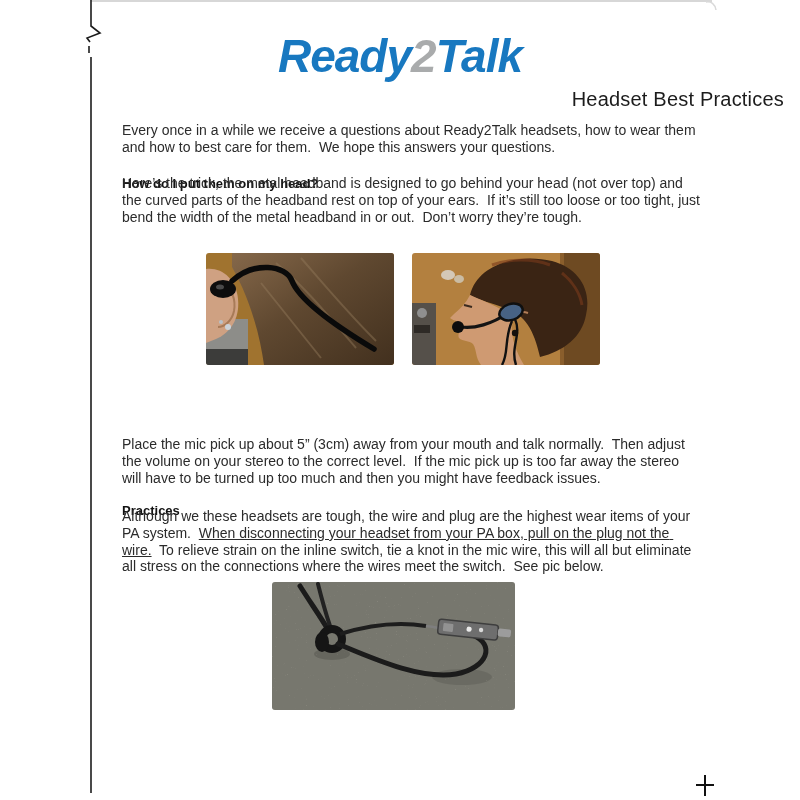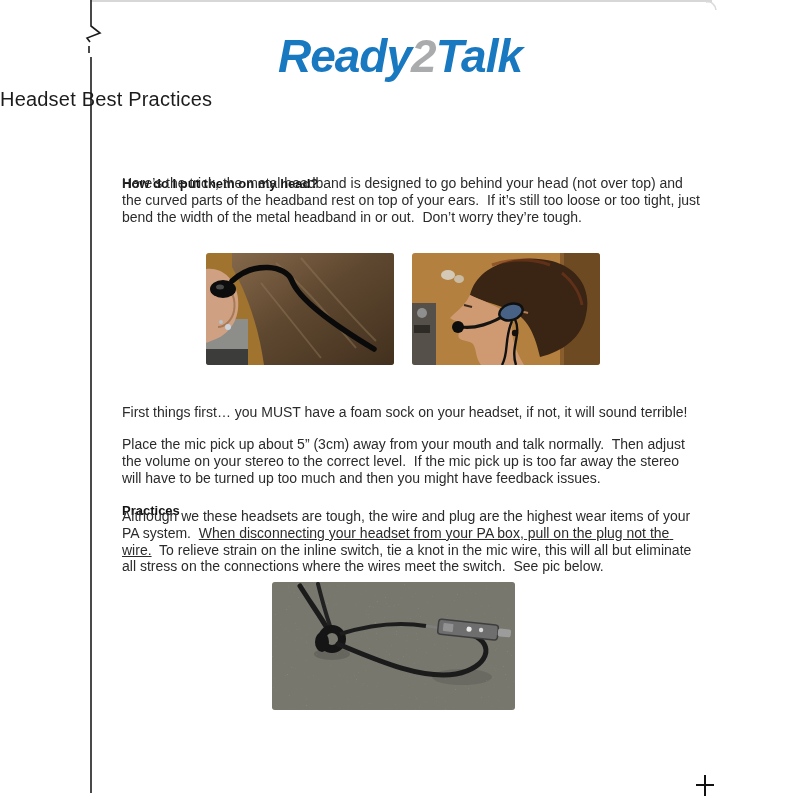--- a/index.html
+++ b/index.html
@@ -12,21 +12,21 @@
   .corner-curl{position:absolute;left:704px;top:0;}
   .tear-line{position:absolute;left:83px;top:0;}
   
   .logo{
     position:absolute;left:0;top:33px;width:800px;text-align:center;
     font-size:46px;font-weight:bold;font-style:italic;letter-spacing:-1px;line-height:1;
   }
   .lg-b{color:var(--logo-blue,#1878c0);}
   .lg-g{color:var(--logo-gray,#a9abac);}
   .subtitle{
-    position:absolute;left:0;top:88px;width:784px;text-align:left;
+    position:absolute;left:0;top:88px;width:784px;text-align:right;
     font-size:20px;color:#1c1c1c;letter-spacing:0.2px;
   }
   
   .body{
     position:absolute;left:122px;width:578px;margin:0;
     font-size:14px;line-height:16.8px;color:var(--body-text,#2b2b2b);
     white-space:pre-wrap;
   }
   .h{
     position:absolute;left:110px;margin:12px;
@@ -49,20 +49,21 @@
   </svg>
   <svg class="tear-line" width="24" height="795" viewBox="0 0 24 795">
     <path d="M8,0 L8,26 L17,33 L4,38 L7,42" fill="none" stroke="#1c1c1c" stroke-width="1.6"></path>
     <path d="M6,46 L6,53" fill="none" stroke="#1c1c1c" stroke-width="1.6"></path>
     <path d="M8,57 L8,793" fill="none" stroke="#1c1c1c" stroke-width="1.6"></path>
   </svg>
 
   <div class="logo"><span class="lg-b">Ready</span><span class="lg-g">2</span><span class="lg-b">Talk</span></div>
   <div class="subtitle">Headset Best Practices</div>
 
+  <p class="body" style="top:122px">Every once in a while we receive a questions about Ready2Talk headsets, how to wear them and how to best care for them.  We hope this answers your questions.</p>
 
   <h3 class="h" style="top:164px">How do I put them on my head?</h3>
   <p class="body" style="top:175px">Here’s the trick, the metal headband is designed to go behind your head (not over top) and the curved parts of the headband rest on top of your ears.  If it’s still too loose or too tight, just bend the width of the metal headband in or out.  Don’t worry they’re tough.</p>
 
   <svg class="photo" style="left:206px;top:253px" width="188" height="112" viewBox="0 0 188 112">
     <defs>
       <linearGradient id="hair1" x1="0" y1="0" x2="1" y2="1">
         <stop offset="0" stop-color="#85684a"></stop>
           <stop offset="0.45" stop-color="#5f4830"></stop>
           <stop offset="1" stop-color="#42301e"></stop>
@@ -97,21 +98,20 @@
     <path d="M52,52 L60,54" stroke="#3a2a1e" stroke-width="2"></path>
     <path d="M100,64 C104,60 110,58 116,60" stroke="#b37e58" stroke-width="2" fill="none"></path>
     <path d="M96,60 C80,71 62,76 49,74" stroke="#141414" stroke-width="3.2" fill="none"></path>
     <circle cx="46" cy="74" r="6" fill="#0d0d0d"></circle>
     <ellipse cx="99" cy="59" rx="12" ry="8" fill="#476284" transform="rotate(-18 99 59)"></ellipse>
     <ellipse cx="99" cy="59" rx="12" ry="8" fill="none" stroke="#101010" stroke-width="2.5" transform="rotate(-18 99 59)"></ellipse>
     <path d="M103,66 C110,82 98,94 104,112 M100,68 C92,86 97,100 90,112" stroke="#111111" stroke-width="2.4" fill="none"></path>
     <circle cx="103" cy="80" r="3.2" fill="#15100c"></circle>
   </svg>
 
-  <p class="body" style="top:404px">First things first… you MUST have a foam sock on your headset, if not, it will sound terrible!</p>
   <p class="body" style="top:436px">Place the mic pick up about 5” (3cm) away from your mouth and talk normally.  Then adjust the volume on your stereo to the correct level.  If the mic pick up is too far away the stereo will have to be turned up too much and then you might have feedback issues.</p>
 
   <h3 class="h" style="top:491px">Practices</h3>
   <p class="body" style="top:508px"><span>Although we these headsets are tough, the wire and plug are the highest wear items of your PA system.  </span><span class="ul">When disconnecting your headset from your PA box, pull on the plug not the wire.</span><span>  To relieve strain on the inline switch, tie a knot in the mic wire, this will all but eliminate all stress on the connections where the wires meet the switch.  See pic below.</span></p>
 
   <svg class="photo" style="left:272px;top:582px" width="243" height="128" viewBox="0 0 243 128">
     <defs>
       <filter id="speck" x="0" y="0" width="100%" height="100%">
         <feTurbulence type="fractalNoise" baseFrequency="0.9" numOctaves="2" result="n"></feTurbulence>
         <feColorMatrix in="n" type="matrix" values="0 0 0 0 0  0 0 0 0 0  0 0 0 0 0  0.9 0.9 0.9 0 0"></feColorMatrix>

